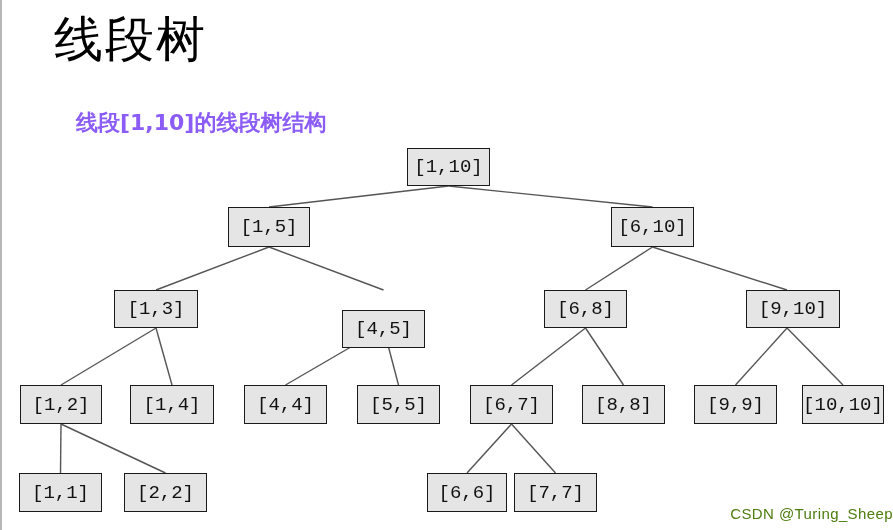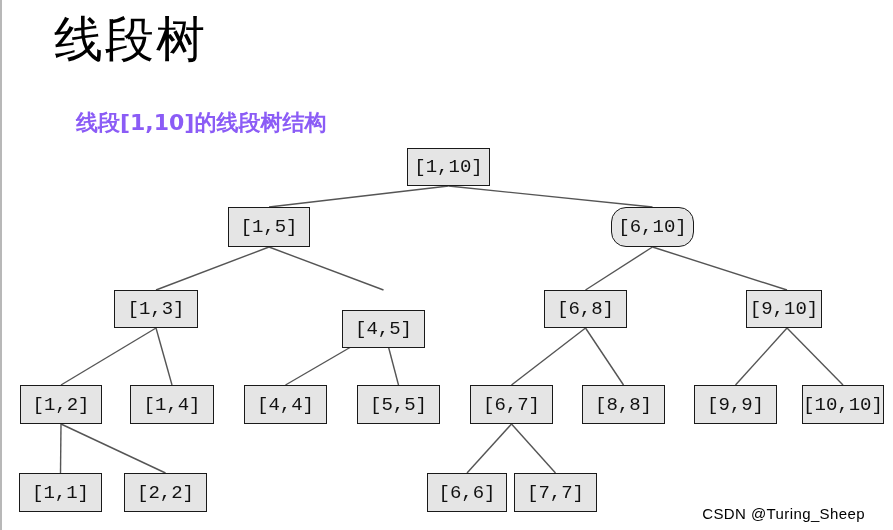--- a/index.html
+++ b/index.html
@@ -58,25 +58,25 @@
     justify-content: center;
     font-family: Liberation Mono, monospace;
     font-size: 19px;
     font-weight: 400;
     color: #111111;
     letter-spacing: 0px;
     white-space: nowrap;
   }
   #watermark {
     position: absolute;
-    right: 28px;
+    right: 0;
     bottom: 8px;
     font-family: "Liberation Sans", "DejaVu Sans", sans-serif;
     font-size: 15px;
-    color: #000000;
+    color: #4d7c0f;
     white-space: nowrap;
     letter-spacing: 0.4px;
   }
 </style>
 </head>
 <body>
 
 <div id="slide">
 
   <div id="title">线段树</div>
@@ -100,25 +100,25 @@
       <line x1="785" y1="328" x2="841" y2="385" stroke="#555555" stroke-width="1.4"></line>
       <line x1="59" y1="424" x2="58.5" y2="473" stroke="#555555" stroke-width="1.4"></line>
       <line x1="59" y1="424" x2="163.5" y2="473" stroke="#555555" stroke-width="1.4"></line>
       <line x1="509.5" y1="424" x2="465" y2="473" stroke="#555555" stroke-width="1.4"></line>
       <line x1="509.5" y1="424" x2="553.5" y2="473" stroke="#555555" stroke-width="1.4"></line>
     </svg>
 
   <div id="nodes-layer">
       <div class="node" style="left: 405px; top: 148px; width: 83px; height: 38px;">[1,10]</div>
       <div class="node" style="left: 226px; top: 207px; width: 82px; height: 40px;">[1,5]</div>
-      <div class="node" style="left: 609px; top: 207px; width: 83px; height: 40px; border-radius: 15px;">[6,10]</div>
+      <div class="node" style="left: 609px; top: 207px; width: 83px; height: 40px;">[6,10]</div>
       <div class="node" style="left: 112px; top: 290px; width: 84px; height: 38px;">[1,3]</div>
       <div class="node" style="left: 340px; top: 290px; width: 83px; height: 38px; margin-top: 20px;">[4,5]</div>
       <div class="node" style="left: 542px; top: 290px; width: 83px; height: 38px;">[6,8]</div>
-      <div class="node" style="left: 744px; top: 290px; width: 76px; height: 38px;">[9,10]</div>
+      <div class="node" style="left: 744px; top: 290px; width: 94px; height: 38px;">[9,10]</div>
       <div class="node" style="left: 18px; top: 385px; width: 82px; height: 39px;">[1,2]</div>
       <div class="node" style="left: 128px; top: 385px; width: 84px; height: 39px;">[1,4]</div>
       <div class="node" style="left: 242px; top: 385px; width: 83px; height: 39px;">[4,4]</div>
       <div class="node" style="left: 355px; top: 385px; width: 83px; height: 39px;">[5,5]</div>
       <div class="node" style="left: 468px; top: 385px; width: 83px; height: 39px;">[6,7]</div>
       <div class="node" style="left: 580px; top: 385px; width: 83px; height: 39px;">[8,8]</div>
       <div class="node" style="left: 692px; top: 385px; width: 83px; height: 39px;">[9,9]</div>
       <div class="node" style="left: 800px; top: 385px; width: 82px; height: 39px;">[10,10]</div>
       <div class="node" style="left: 17px; top: 473px; width: 83px; height: 39px;">[1,1]</div>
       <div class="node" style="left: 122px; top: 473px; width: 83px; height: 39px;">[2,2]</div>

